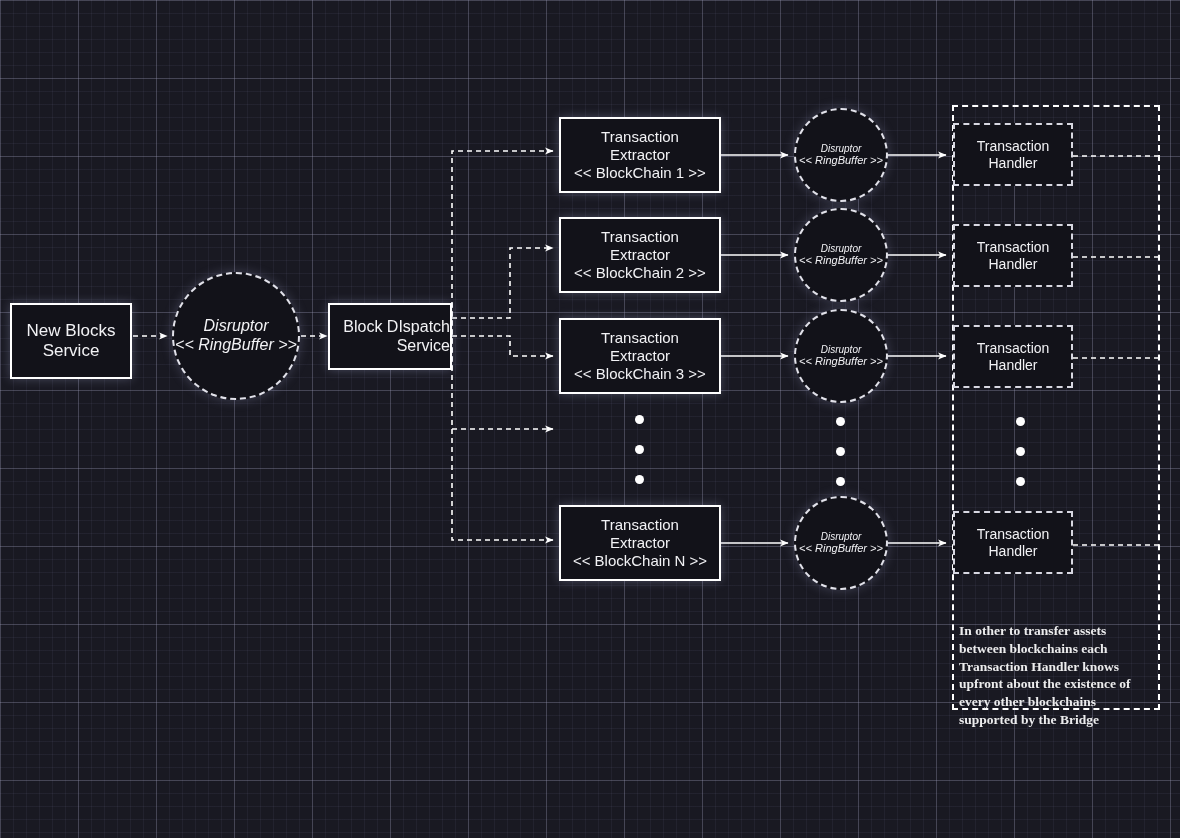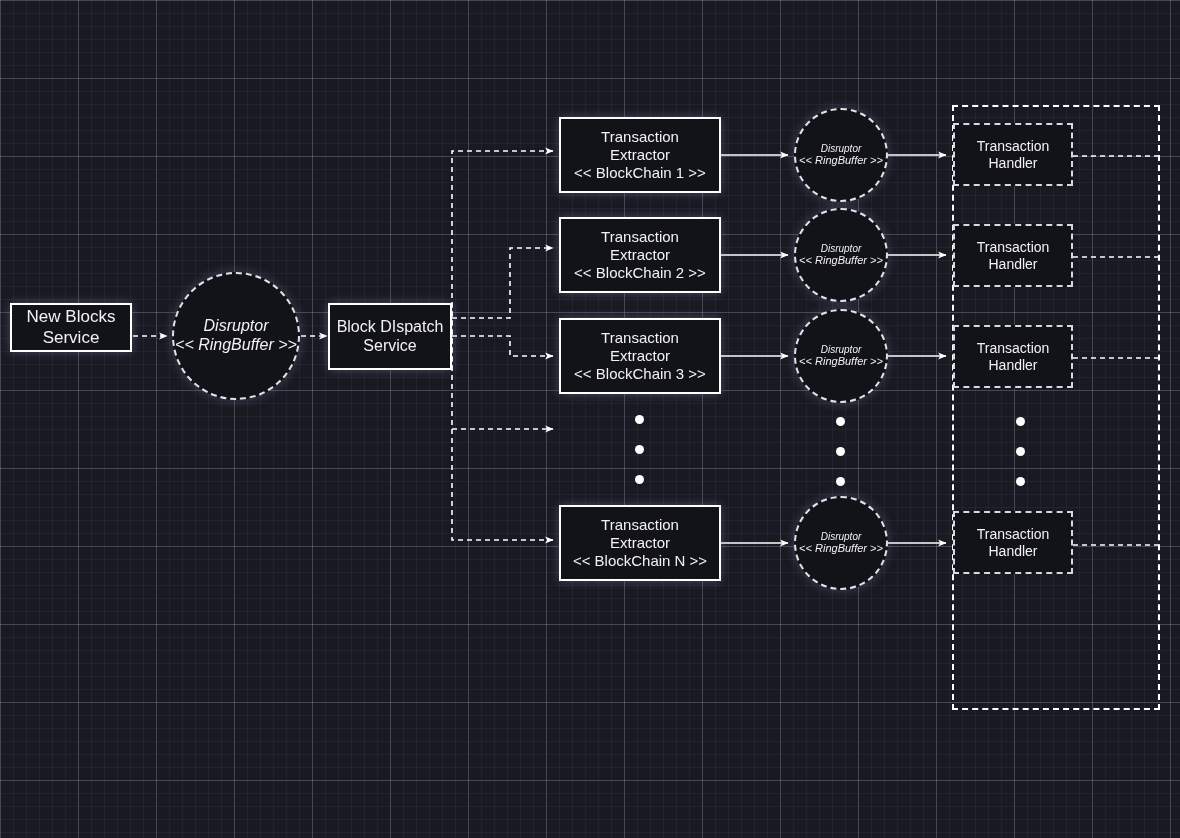--- a/index.html
+++ b/index.html
@@ -146,31 +146,31 @@
 
       <path stroke-dasharray="5,4" d="M1073,156 L1160,156"></path>
       <path stroke-dasharray="5,4" d="M1073,257 L1160,257"></path>
       <path stroke-dasharray="5,4" d="M1073,358 L1160,358"></path>
       <path stroke-dasharray="5,4" d="M1073,545 L1160,545"></path>
     </g>
   </svg>
 
   <div class="group-box" style="left:952px; top:105px; width:208px; height:605px;"></div>
 
-  <div class="node box-solid" style="left:10px; top:303px; width:122px; height:49px; flex-direction:column;">
+  <div class="node box-solid" style="left:10px; top:303px; width:122px; height:76px; flex-direction:column;">
     <span class="lbl f17">New Blocks</span>
     <span class="lbl f17">Service</span>
   </div>
 
   <div class="node circ" style="left:172px; top:272px; width:128px; height:128px; flex-direction:column;">
     <span class="lbl f16">Disruptor</span>
     <span class="lbl f16">&lt;&lt; RingBuffer &gt;&gt;</span>
   </div>
 
-  <div class="node box-solid" style="left:328px; top:303px; width:124px; height:67px; flex-direction:column;">
+  <div class="node box-solid" style="left:328px; top:303px; width:124px; height:67px; flex-direction:column;align-items:flex-end;">
     <span class="lbl f16">Block DIspatch</span>
     <span class="lbl f16">Service</span>
   </div>
 
   <div class="node box-solid" style="left:559px; top:117px; width:162px; height:76px; flex-direction:column;">
     <span class="lbl f15">Transaction</span>
     <span class="lbl f15">Extractor</span>
     <span class="lbl f15">&lt;&lt; BlockChain 1 &gt;&gt;</span>
   </div>
   <div class="node box-solid" style="left:559px; top:217px; width:162px; height:76px; flex-direction:column;">
@@ -232,14 +232,15 @@
     <i></i>
     <i></i>
     <i></i>
   </div>
   <div class="dots" style="left:1016px; top:417px; width:9px; height:69px;">
     <i></i>
     <i></i>
     <i></i>
   </div>
 
+  <div class="note" style="left:959px; top:622px; width:196px;">In other to transfer assets  between blockchains each Transaction Handler knows upfront about the existence of every other blockchains supported by the Bridge</div>
 
 </div>
 
 </body></html>

